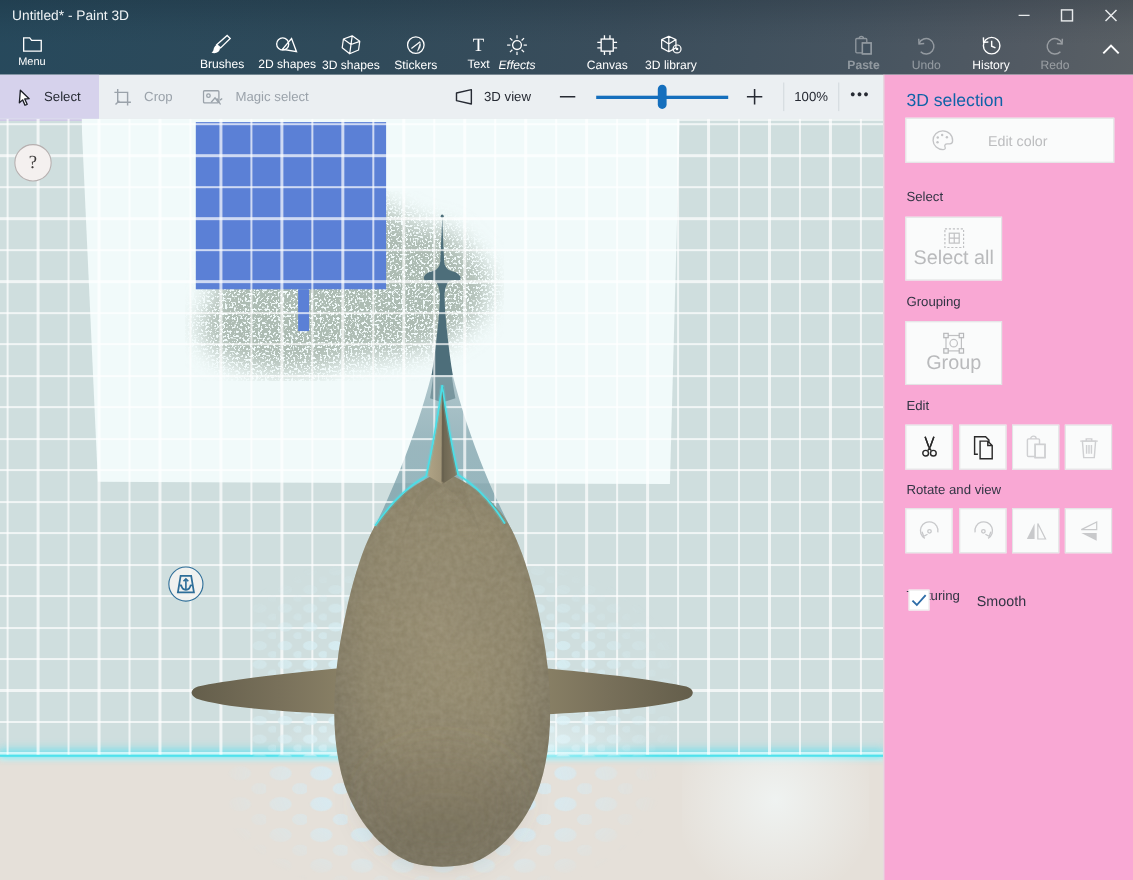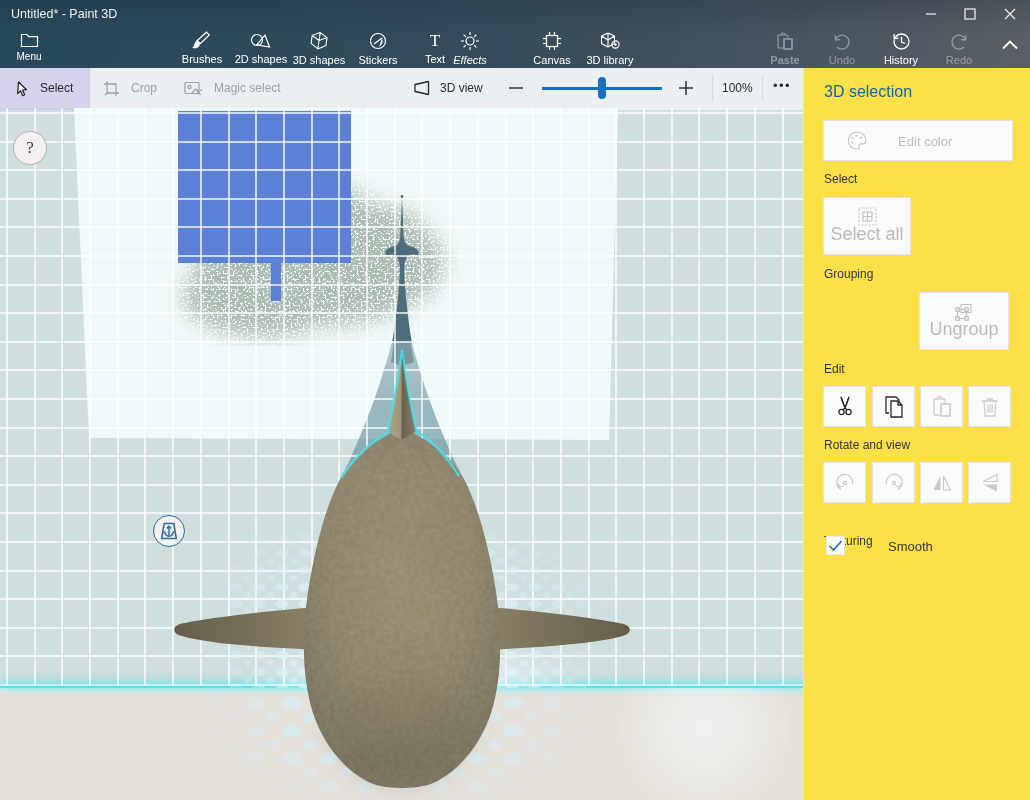--- a/index.html
+++ b/index.html
@@ -55,21 +55,21 @@
       radial-gradient(ellipse 8px 5.5px at 31px 23px, rgba(212,237,248,0.65) 7px, transparent 8px);
      background-size:37px 28px;
      -webkit-mask-image:radial-gradient(ellipse 50% 115% at 42% 18%, #000 38%, transparent 88%);
      mask-image:radial-gradient(ellipse 50% 115% at 42% 18%, #000 38%, transparent 88%);}
 
   #helpbtn{left:13px;top:23px;width:32px;height:32px;border-radius:50%;background:#f4f0ef;border:1px solid #b7b0b0;
      color:#3d3a3a;font-size:17px;text-align:center;line-height:31px;font-family:"Liberation Serif",serif;}
   #anchorbtn{left:153px;top:407px;width:30px;height:30px;border-radius:50%;border:1.6px solid #2e6e99;background:rgba(246,244,242,0.85);}
 
   
-  #panel{left:803px;top:68px;width:227px;height:732px;background:#fde047;border-left:1px solid #e2e2e2;}
+  #panel{left:803px;top:68px;width:227px;height:732px;background:#f9a8d4;border-left:1px solid #e2e2e2;}
   #panel h1{position:absolute;left:20px;top:15px;margin:0;font-size:16px;font-weight:400;color:#0f63a7;}
   .pbtn{position:absolute;background:#fafbfb;border:1px solid #e3e4e5;box-sizing:border-box;text-align:center;}
   .plabel{position:absolute;left:20px;font-size:12px;color:#323544;}
   .pbtn .cap{position:absolute;width:100%;left:0;bottom:9px;font-size:18px;color:#b9babc;}
   .pbtn svg{margin-top:0px;}
 </style>
 </head>
 <body>
 
 <div id="header" class="abs">
@@ -360,21 +360,21 @@
           <line x1="15" y1="10.5" x2="15" y2="19.5"></line>
           <path d="M12.8 12.4 L15 10.2 L17.2 12.4"></path>
           <path d="M10.6 15.6 C11.1 18.6 12.6 20.1 15 20.3 C17.4 20.1 18.9 18.6 19.4 15.6"></path>
           <path d="M10.6 15.6 l-0.8 1.3 M19.4 15.6 l0.8 1.3"></path>
         </g>
       </svg></div>
 </div>
 
 <div id="panel" class="abs">
   <h1>3D selection</h1>
-  <div class="pbtn" style="left:19px;top:52px;width:190px;height:41px;">
+  <div class="pbtn" style="left:19px;top:39px;width:190px;height:41px;">
     <svg style="position:absolute;left:22px;top:9px;" width="22" height="22" viewBox="0 0 22 22">
         <g fill="none" stroke="#c3c4c6" stroke-width="1.2">
           <path d="M11 2 a9 8.5 0 1 0 0.5 17 c1.8 0 2.2 -1.2 1.6 -2.4 -0.7 -1.4 0.2 -2.8 1.9 -2.8 h2.5 c1.4 0 2.5 -1 2.5 -2.8 A9 8.5 0 0 0 11 2 Z"></path>
         </g>
         <g fill="#c3c4c6">
           <circle cx="6.5" cy="8" r="1.1"></circle>
           <circle cx="10.5" cy="5.8" r="1.1"></circle>
           <circle cx="14.8" cy="7.8" r="1.1"></circle>
           <circle cx="6.3" cy="12.3" r="1.1"></circle>
         </g>
@@ -389,34 +389,34 @@
         </g>
         <g fill="none" stroke="#c0c1c3" stroke-width="1.1">
           <rect x="5" y="5" width="9" height="9"></rect>
           <line x1="9.5" y1="5" x2="9.5" y2="14"></line>
           <line x1="5" y1="9.5" x2="14" y2="9.5"></line>
         </g>
       </svg>
     <div class="cap">Select all</div>
   </div>
   <div class="plabel" style="top:199px;">Grouping</div>
-  <div class="pbtn" style="left:115px;top:224px;width:90px;height:58px;">
+  <div class="pbtn" style="left:19px;top:224px;width:88px;height:58px;">
     <svg style="margin-top:9px;" width="20" height="20" viewBox="0 0 20 20">
         <g fill="none" stroke="#c0c1c3" stroke-width="1.1">
-          <rect x="7" y="2.5" width="10" height="8"></rect>
-          <rect x="3.5" y="7.5" width="9" height="9"></rect>
+          <rect x="3" y="3" width="14" height="14"></rect>
+          <circle cx="10" cy="10" r="3.4"></circle>
         </g>
         <g fill="#f5f6f7" stroke="#b6b7b9" stroke-width="1.1">
-          <rect x="1.8" y="5.8" width="3.4" height="3.4"></rect>
-          <rect x="10.8" y="5.8" width="3.4" height="3.4"></rect>
-          <rect x="1.8" y="14.8" width="3.4" height="3.4"></rect>
-          <rect x="10.8" y="14.8" width="3.4" height="3.4"></rect>
-        </g>
-      </svg>
-    <div class="cap">Ungroup</div>
+          <rect x="1" y="1" width="4" height="4"></rect>
+          <rect x="15" y="1" width="4" height="4"></rect>
+          <rect x="1" y="15" width="4" height="4"></rect>
+          <rect x="15" y="15" width="4" height="4"></rect>
+        </g>
+      </svg>
+    <div class="cap">Group</div>
   </div>
   <div class="plabel" style="top:294px;">Edit</div>
   <div class="pbtn" style="left:19px;top:318px;width:43px;height:41px;">
     <svg style="margin-top:8px;" width="18" height="24" viewBox="0 0 18 24">
         <g stroke="#2a2a2a" stroke-width="1.3" fill="none">
           <path d="M5 2 L9 13 M13 2 L9 13"></path>
           <path d="M5 2 L8.2 11 M13 2 L9.8 11"></path>
           <circle cx="5.5" cy="17" r="2.6"></circle>
           <circle cx="12.5" cy="17" r="2.6"></circle>
           <path d="M7.5 14.5 L9 12.5 M10.5 14.5 L9 12.5"></path>

